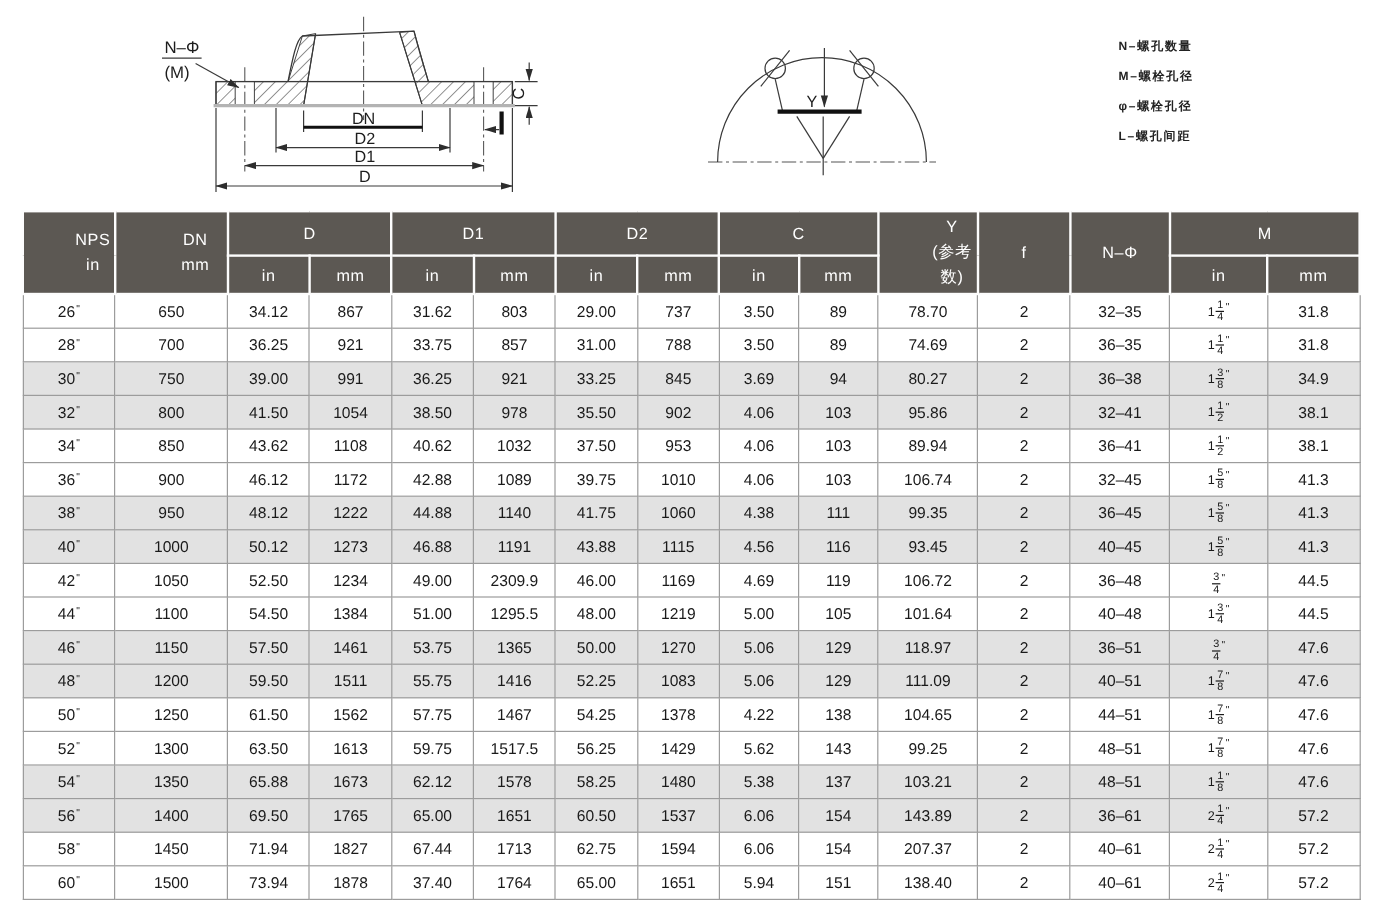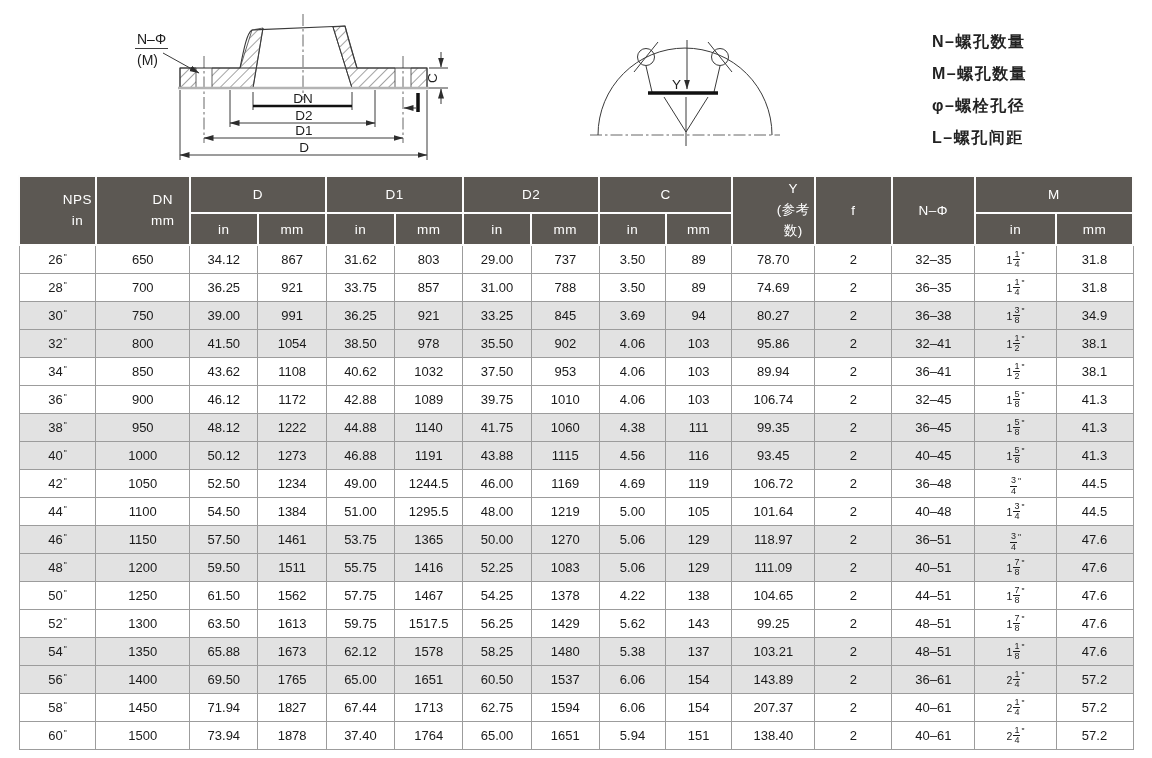--- a/index.html
+++ b/index.html
@@ -2,21 +2,21 @@
 <html><head>
 <meta charset="utf-8">
 <style>
   html,body{margin:0;padding:0;background:#fff;}
   body{width:1152px;height:758px;font-family:"Liberation Sans",sans-serif;overflow:hidden;}
   .page{position:relative;width:1152px;height:758px;background:#ffffff;}
 
   
   .figures{position:absolute;left:0;top:0;width:1152px;height:174px;}
   .drawings{position:absolute;left:0;top:0;}
-  .legend{position:absolute;left:932px;top:32px;font-size:16px;color:#222;}
+  .legend{position:absolute;left:932px;top:32px;font-size:10px;color:#222;}
   .legend .legend-item{margin-bottom:11px;letter-spacing:1.5px;font-weight:bold;}
 
   svg .outline{stroke:#3a3a3a;stroke-width:1.1;fill:none;}
   svg .thin{stroke:#3a3a3a;stroke-width:1;fill:none;}
   svg .hatched{fill:url(#hatch);stroke:#3a3a3a;stroke-width:0.8;}
   svg .cl{stroke:#555;stroke-width:0.9;stroke-dasharray:12 3 2.5 3;fill:none;}
   svg .graybase{stroke:#b3b3b3;stroke-width:2.6;}
   svg .thick{stroke:#111;stroke-width:2.6;}
   svg .vthick{stroke:#111;stroke-width:3.5;}
   svg .dimtext{font-size:13.5px;fill:#1d1d1d;font-family:"Liberation Sans",sans-serif;}
@@ -122,21 +122,21 @@
         <text class="dimtext" x="681" y="89" text-anchor="end">Y</text>
         <path class="vthick" d="M648,93 H718"></path>
         <path class="thin" d="M664,97 L686,132"></path>
         <path class="thin" d="M708,97 L686,132"></path>
         <path class="thin" d="M686,97 V146"></path>
       </g>
     </svg>
 
     <div class="legend">
       <div class="legend-item">N–螺孔数量</div>
-      <div class="legend-item">M–螺孔数量</div>
+      <div class="legend-item">M–螺栓孔径</div>
       <div class="legend-item">φ–螺栓孔径</div>
       <div class="legend-item">L–螺孔间距</div>
     </div>
   </div>
 
   <table class="dim">
     <colgroup>
       <col style="width:72px">
         <col style="width:88px">
       <col style="width:64px">
@@ -386,21 +386,21 @@
               <span class="inchmark">"</span>
             </span></td>
           <td>41.3</td>
         </tr>
         <tr>
           <td><span>42</span><span class="inchmark">"</span></td>
           <td>1050</td>
           <td>52.50</td>
           <td>1234</td>
           <td>49.00</td>
-          <td>1244.5</td>
+          <td>2309.9</td>
           <td>46.00</td>
           <td>1169</td>
           <td>4.69</td>
           <td>119</td>
           <td>106.72</td>
           <td>2</td>
           <td>36–48</td>
           <td><span class="mfrac">
               <span class="vfrac">
                 <span class="num">3</span>

